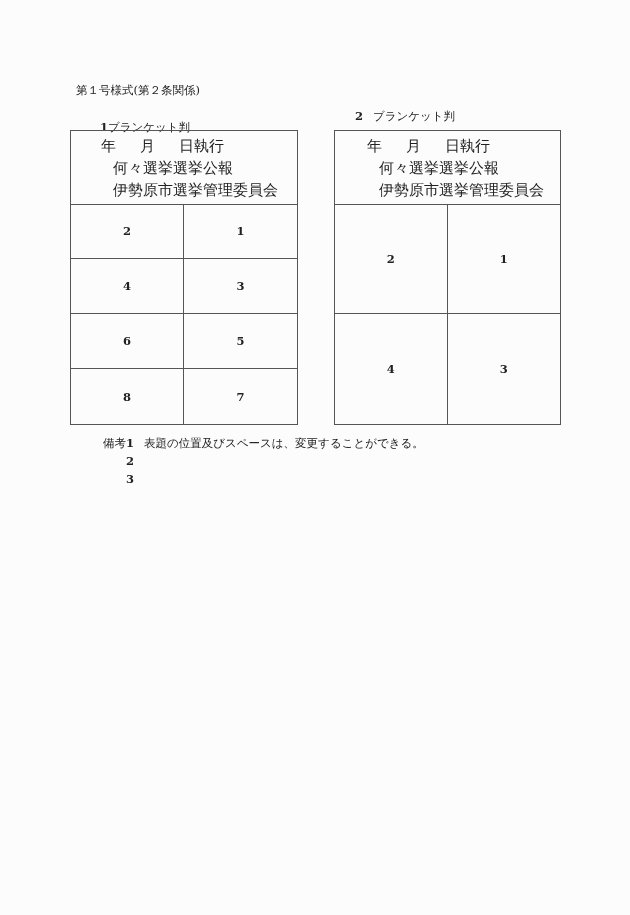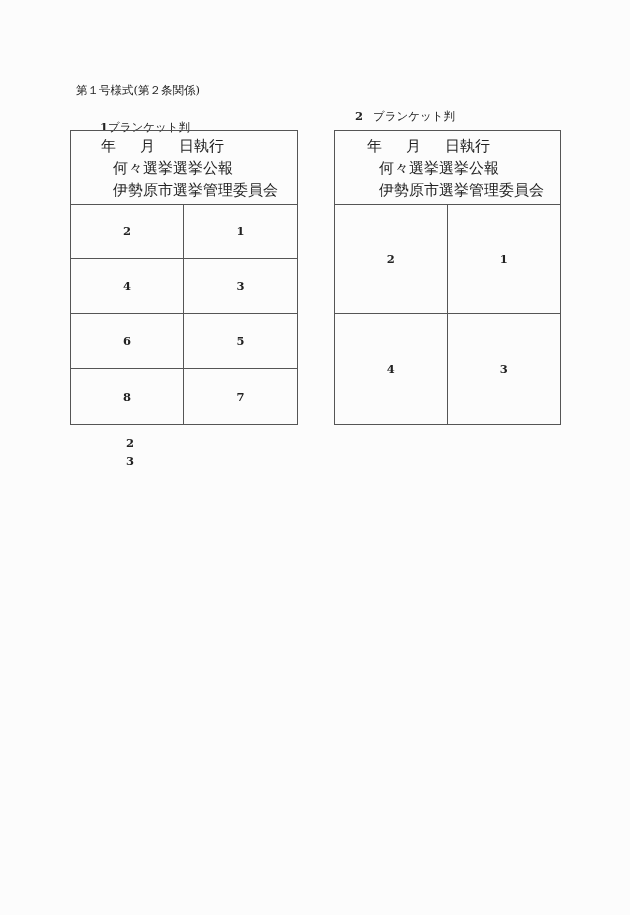--- a/index.html
+++ b/index.html
@@ -127,18 +127,22 @@
   <div class="grid" style="top:73px; grid-template-rows: repeat(2, 1fr);">
     <div class="cell">2</div>
     <div class="cell col-r">1</div>
     <div class="cell row-last">4</div>
     <div class="cell col-r row-last">3</div>
   </div>
 </div>
 
 <div class="abs notes">
   <div class="note-row">
+    <span class="note-head"><span>備考</span><span class="n">1</span></span>
+    <span class="note-text">表題の位置及びスペースは、変更することができる。</span>
+  </div>
+  <div class="note-row">
     <span class="note-head"><span class="n">2</span></span>
   </div>
   <div class="note-row">
     <span class="note-head"><span class="n">3</span></span>
   </div>
 </div>
 
 </body></html>

